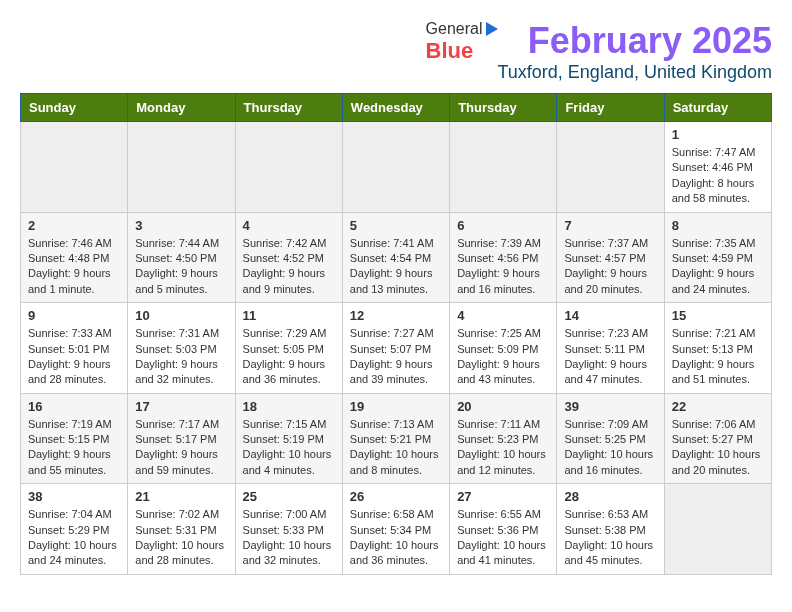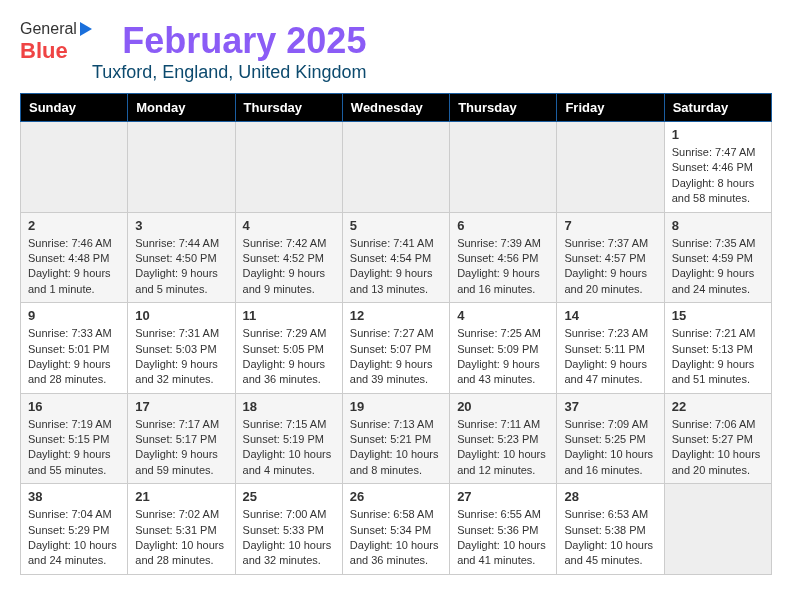--- a/index.html
+++ b/index.html
@@ -5,21 +5,21 @@
     * { box-sizing: border-box; margin: 0; padding: 0; }
     body {
       font-family: Arial, sans-serif;
       background: #fff;
       width: 792px;
       min-height: 612px;
       padding: 20px;
     }
     .header {
       display: flex;
-      justify-content: flex-start;
+      justify-content: flex-end;
       align-items: flex-start;
       margin-bottom: 10px;
     }
     .logo {
       display: flex;
       flex-direction: column;
       align-items: flex-start;
     }
     .logo-general { color: #333; }
     .logo-blue { color: #ef4444; }
@@ -32,21 +32,21 @@
     .title-location {
       font-size: 18px;
       color: #0c4a6e;
     }
     .calendar {
       width: 100%;
       border-collapse: collapse;
       border: 1px solid #ccc;
     }
     .calendar th {
-      background-color: #000000;
+      background-color: #4d7c0f;
       color: #fff;
       text-align: left;
       padding: 6px 8px;
       font-size: 13px;
       border: 1px solid #1a5da0;
     }
     .calendar td {
       vertical-align: top;
       padding: 5px 7px;
       border: 1px solid #ccc;
@@ -191,21 +191,21 @@
         </td>
         <td>
           <span class="day-number">19</span>
           <div class="day-info">Sunrise: 7:13 AM<br>Sunset: 5:21 PM<br>Daylight: 10 hours<br>and 8 minutes.</div>
         </td>
         <td>
           <span class="day-number">20</span>
           <div class="day-info">Sunrise: 7:11 AM<br>Sunset: 5:23 PM<br>Daylight: 10 hours<br>and 12 minutes.</div>
         </td>
         <td>
-          <span class="day-number">37</span>
+          <span class="day-number">39</span>
           <div class="day-info">Sunrise: 7:09 AM<br>Sunset: 5:25 PM<br>Daylight: 10 hours<br>and 16 minutes.</div>
         </td>
         <td>
           <span class="day-number">22</span>
           <div class="day-info">Sunrise: 7:06 AM<br>Sunset: 5:27 PM<br>Daylight: 10 hours<br>and 20 minutes.</div>
         </td>
       </tr>
       <tr>
         <td>
           <span class="day-number">38</span>

